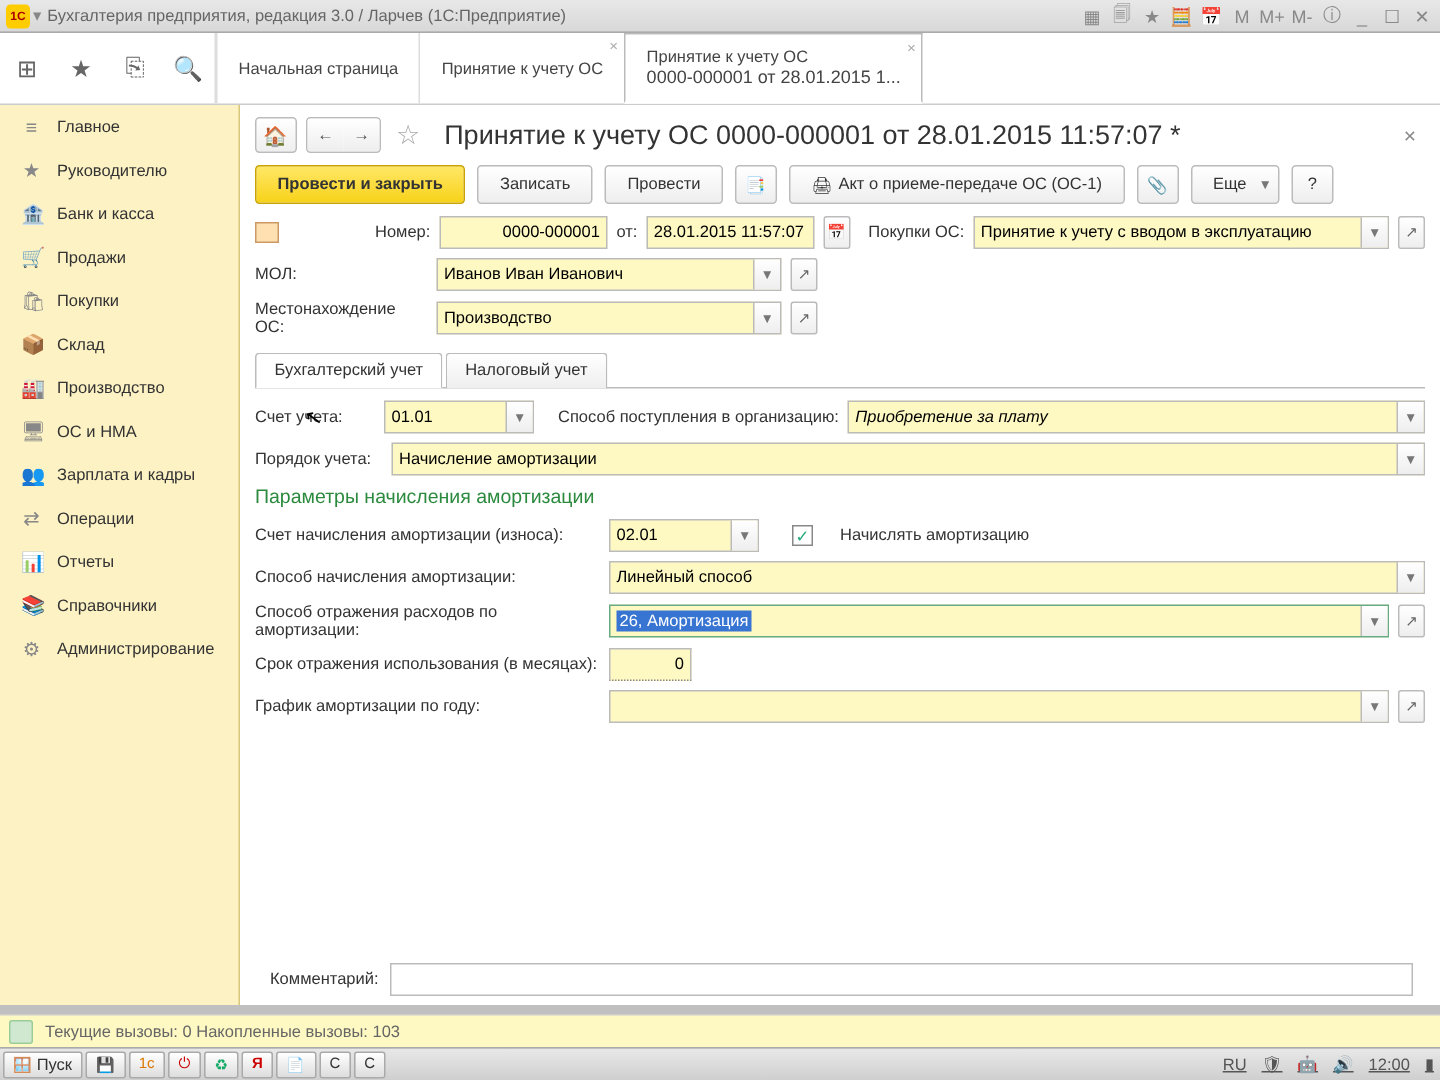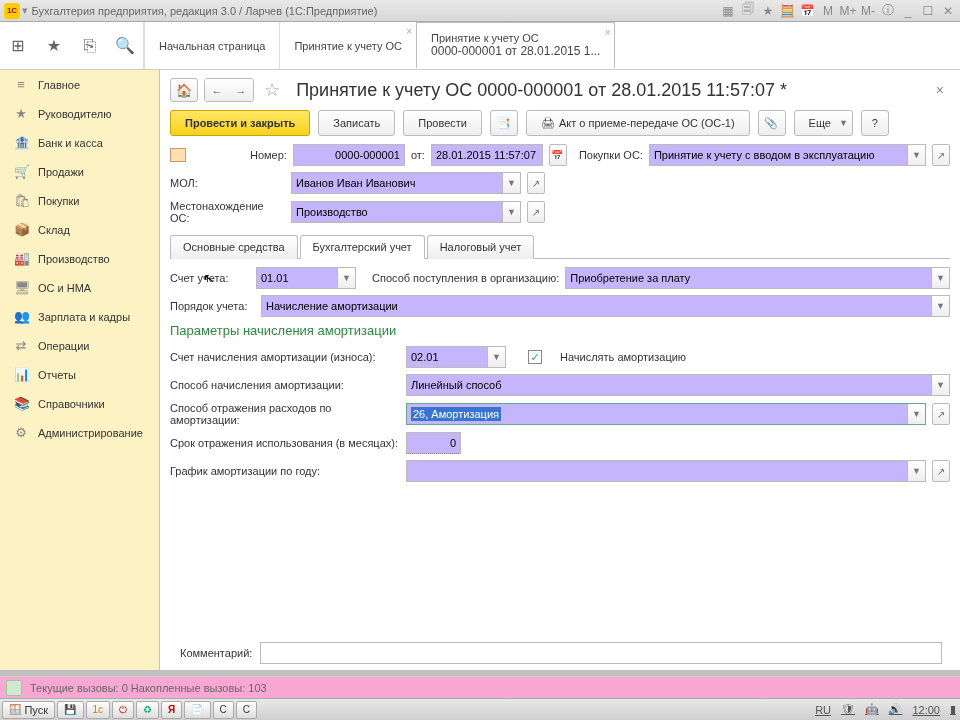--- a/index.html
+++ b/index.html
@@ -46,42 +46,42 @@
 .btn { height:26px; border:1px solid #bbb; background:linear-gradient(#fff,#eee); border-radius:3px; padding:12px 14px; display:flex; align-items:center; color:#333; }
 .btn.primary { background:linear-gradient(#ffe766,#f7d21a); border-color:#c9a400; font-weight:bold; }
 .btn.icon { padding:0; width:28px; justify-content:center; }
 .btn.split { padding-right:4px; }
 .btn .caret { margin-left:8px; color:#777; font-size:9px; }
 
 
 .form { padding: 0 10px; }
 .row { display:flex; align-items:center; margin-bottom:6px; gap:6px; }
 .lbl { color:#333; }
-.inp { height:22px; border:1px solid #bbb; background:#c4b5fd; padding:0 4px; display:flex; align-items:center; }
+.inp { height:22px; border:1px solid #bbb; background:#fef9c3; padding:0 4px; display:flex; align-items:center; }
 .sel { position:relative; }
 .sel .dd { position:absolute; right:0; top:0; width:18px; height:100%; border-left:1px solid #bbb; display:flex;align-items:center;justify-content:center; color:#777; font-size:9px; background:linear-gradient(#fff,#eee);}
 .opn { width:18px; height:22px; border:1px solid #bbb; background:linear-gradient(#fff,#eee); display:flex;align-items:center;justify-content:center; color:#666; font-size:10px; border-radius:2px;}
 
 
 .dtabs { display:flex; border-bottom:1px solid #bbb; margin: 4px 10px 8px 10px; }
 .dtab { padding:5px 12px; border:1px solid #bbb; border-bottom:none; background:linear-gradient(#fff,#eee); margin-right:2px; border-radius:3px 3px 0 0; color:#333; position:relative; top:1px;}
 .dtab.active { background:#fff; font-weight:normal; border-bottom:1px solid #fff;}
 .dtab.first { text-decoration: underline dotted; }
 
 .section-title { color:#2b8a3e; font-size:13px; margin:6px 0 8px 0; }
 
 .sel-highlight { background:#3874d1; color:#fff; padding:1px 2px; }
 
 .chk { width:14px; height:14px; border:1px solid #888; display:inline-flex; align-items:center; justify-content:center; background:#fff; color:#2a7; font-size:11px; }
 
 .comment-row { position:absolute; left:170px; right:8px; bottom:56px; display:flex; align-items:center; gap:8px; padding:0 10px;}
 .comment-row .cinp { flex:1; height:22px; border:1px solid #bbb; }
 
 
-.status { position:absolute; left:0; right:0; bottom:22px; height:22px; background:#f9a8d4; border-top:1px solid #ccc; display:flex; align-items:center; padding:0 6px; gap:8px; color:#666; font-size:11px;}
+.status { position:absolute; left:0; right:0; bottom:22px; height:22px; background:#fef9c3; border-top:1px solid #ccc; display:flex; align-items:center; padding:0 6px; gap:8px; color:#666; font-size:11px;}
 .status .sic { width:16px; height:16px; background:#d0e8d0; border:1px solid #9c9; border-radius:2px;}
 
 
 .taskbar { position:absolute; left:0; right:0; bottom:0; height:22px; background:linear-gradient(#e8e8e8,#cfcfcf); border-top:1px solid #aaa; display:flex; align-items:center; padding:0 2px; gap:2px; }
 .taskbar .tb { height:18px; padding:0 6px; border:1px solid #aaa; background:linear-gradient(#fff,#ddd); display:flex; align-items:center; font-size:10px; color:#333; border-radius:2px;}
 .taskbar .spacer { flex:1; }
 .taskbar .tray { display:flex; gap:6px; align-items:center; color:#555; font-size:10px;text-decoration:underline;}
 .taskbar .tray span { padding:0 2px; }
 
 .cursor { position:absolute; left:203px; top:270px; font-size:14px; color:#000; transform:rotate(-10deg); pointer-events:none;}
@@ -245,34 +245,33 @@
         <span class="lbl" style="width:115px;">Местонахождение ОС:</span>
         <div class="inp sel" style="width:230px;">
             <span>Производство</span>
             <span class="dd">▼</span>
           </div>
         <div class="opn">↗</div>
       </div>
     </div>
 
     <div class="dtabs">
-      <div class="dtab">Основные средства</div>
       <div class="dtab active">Бухгалтерский учет</div>
       <div class="dtab">Налоговый учет</div>
     </div>
 
     <div class="form">
       <div class="row">
         <span class="lbl" style="width:80px;">Счет учета:</span>
         <div class="inp sel" style="width:100px;">
             <span>01.01</span>
             <span class="dd">▼</span>
           </div>
         <span class="lbl" style="margin-left:10px;">Способ поступления в организацию:</span>
-        <div class="inp sel" style="flex:1;">
+        <div class="inp sel" style="flex:1;font-style:italic;">
             <span>Приобретение за плату</span>
             <span class="dd">▼</span>
           </div>
       </div>
       <div class="row">
         <span class="lbl" style="width:85px;">Порядок учета:</span>
         <div class="inp sel" style="flex:1;">
             <span>Начисление амортизации</span>
             <span class="dd">▼</span>
           </div>

